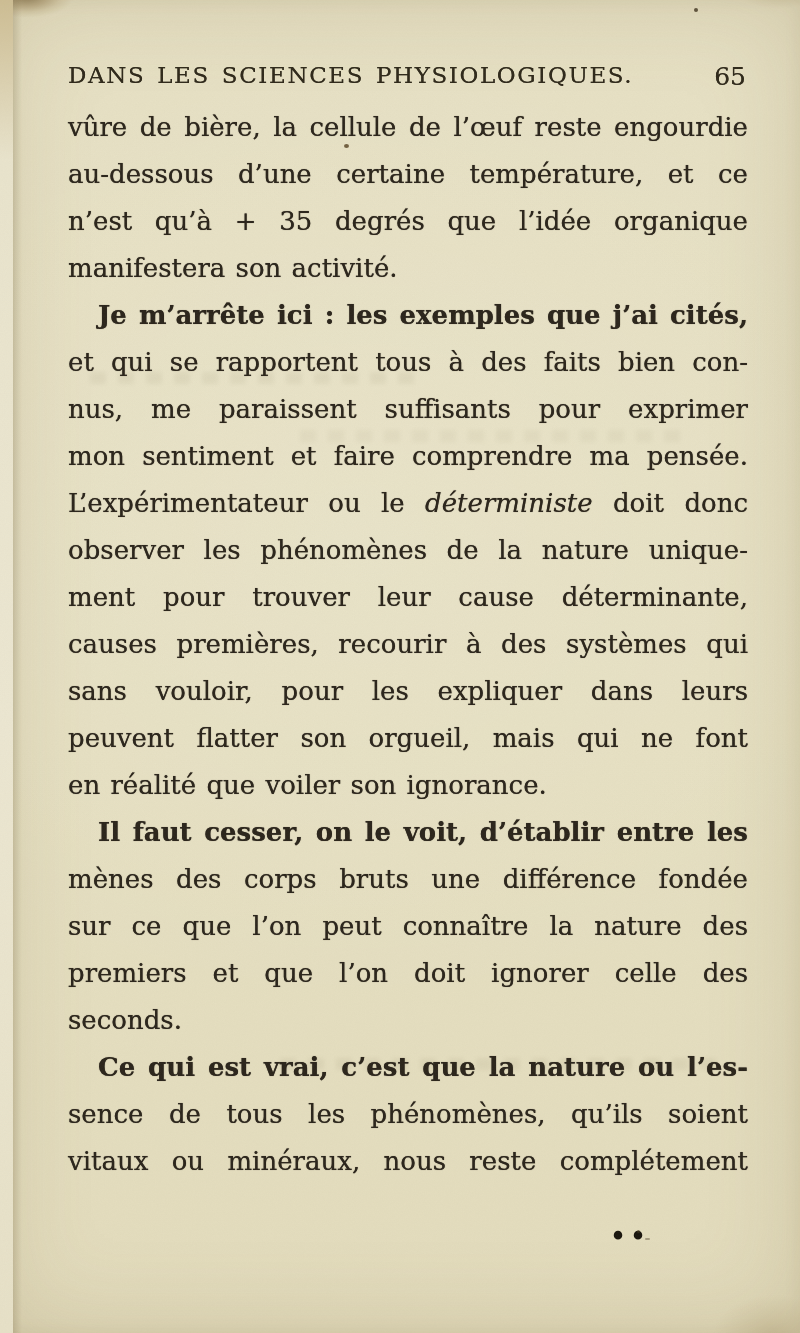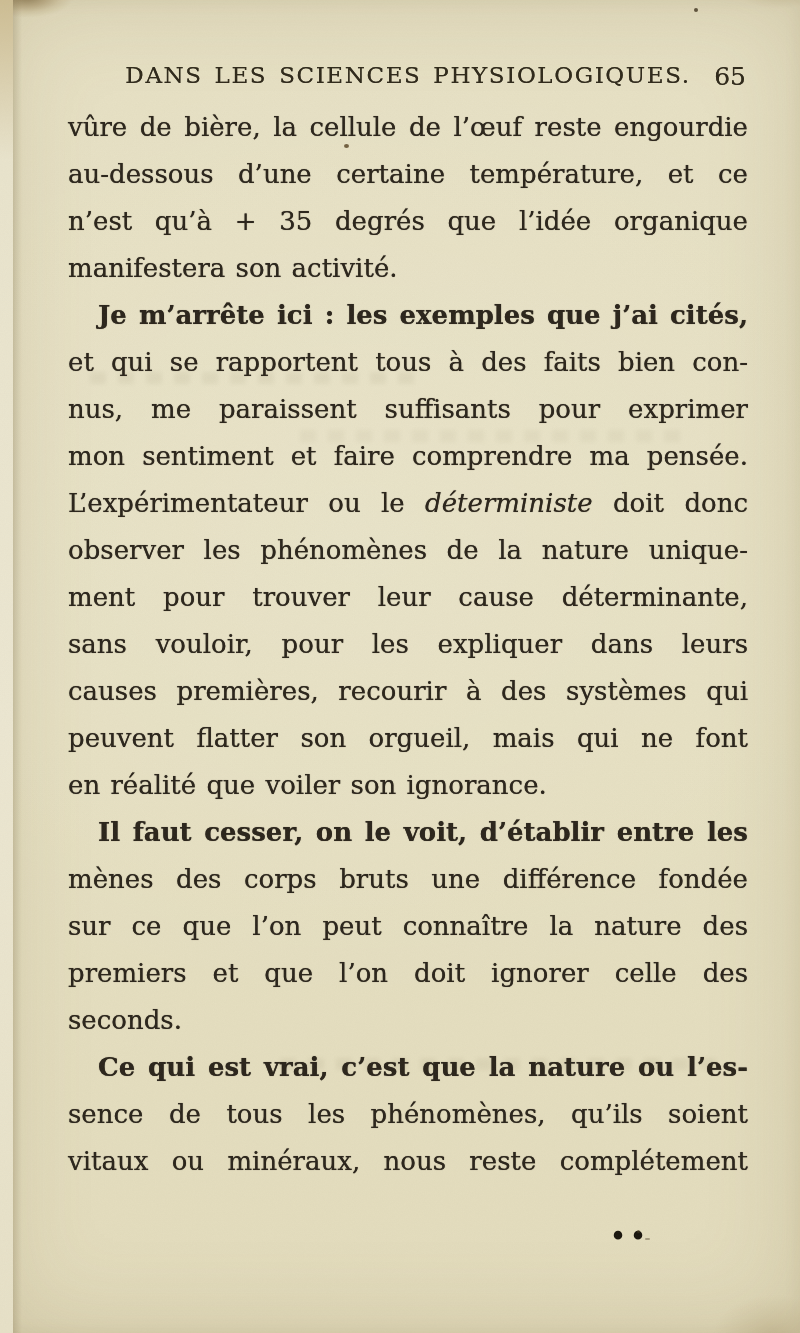--- a/index.html
+++ b/index.html
@@ -63,21 +63,20 @@
 
   
   .running-head {
     position: absolute;
     left: 68px; top: 62px;
     width: 680px; height: 36px;
   }
   .running-head-title {
     position: absolute;
     left: 0; right: 0;
-    text-align: center;
     font-size: 23px;
     letter-spacing: 1.6px;
     word-spacing: 3px;
     white-space: nowrap;
     color: #2d2719;
     text-shadow: 0 0 0.6px rgba(45,39,25,0.8);
   }
   .page-number {
     position: absolute;
     right: 2px; top: 0;
@@ -178,22 +177,22 @@
       <div class="line j"><span>au-dessous d’une certaine température, et ce</span></div>
       <div class="line j"><span>n’est qu’à + 35 degrés que l’idée organique</span></div>
       <div class="line"><span>manifestera son activité.</span></div>
       <div class="line j ind"><span>Je m’arrête ici : les exemples que j’ai cités,</span></div>
       <div class="line j"><span>et qui se rapportent tous à des faits bien con-</span></div>
       <div class="line j"><span>nus, me paraissent suffisants pour exprimer</span></div>
       <div class="line j"><span>mon sentiment et faire comprendre ma pensée.</span></div>
       <div class="line j"><span>L’expérimentateur ou le </span><span class="it">déterministe</span><span> doit donc</span></div>
       <div class="line j"><span>observer les phénomènes de la nature unique-</span></div>
       <div class="line j"><span>ment pour trouver leur cause déterminante,</span></div>
+      <div class="line j"><span>causes premières, recourir à des systèmes qui</span></div>
       <div class="line j"><span>sans vouloir, pour les expliquer dans leurs</span></div>
-      <div class="line j"><span>causes premières, recourir à des systèmes qui</span></div>
       <div class="line j"><span>peuvent flatter son orgueil, mais qui ne font</span></div>
       <div class="line"><span>en réalité que voiler son ignorance.</span></div>
       <div class="line j ind"><span>Il faut cesser, on le voit, d’établir entre les</span></div>
       <div class="line j"><span>mènes des corps bruts une différence fondée</span></div>
       <div class="line j"><span>sur ce que l’on peut connaître la nature des</span></div>
       <div class="line j"><span>premiers et que l’on doit ignorer celle des</span></div>
       <div class="line"><span>seconds.</span></div>
       <div class="line j ind"><span>Ce qui est vrai, c’est que la nature ou l’es-</span></div>
       <div class="line j"><span>sence de tous les phénomènes, qu’ils soient</span></div>
       <div class="line j"><span>vitaux ou minéraux, nous reste complétement</span></div>

